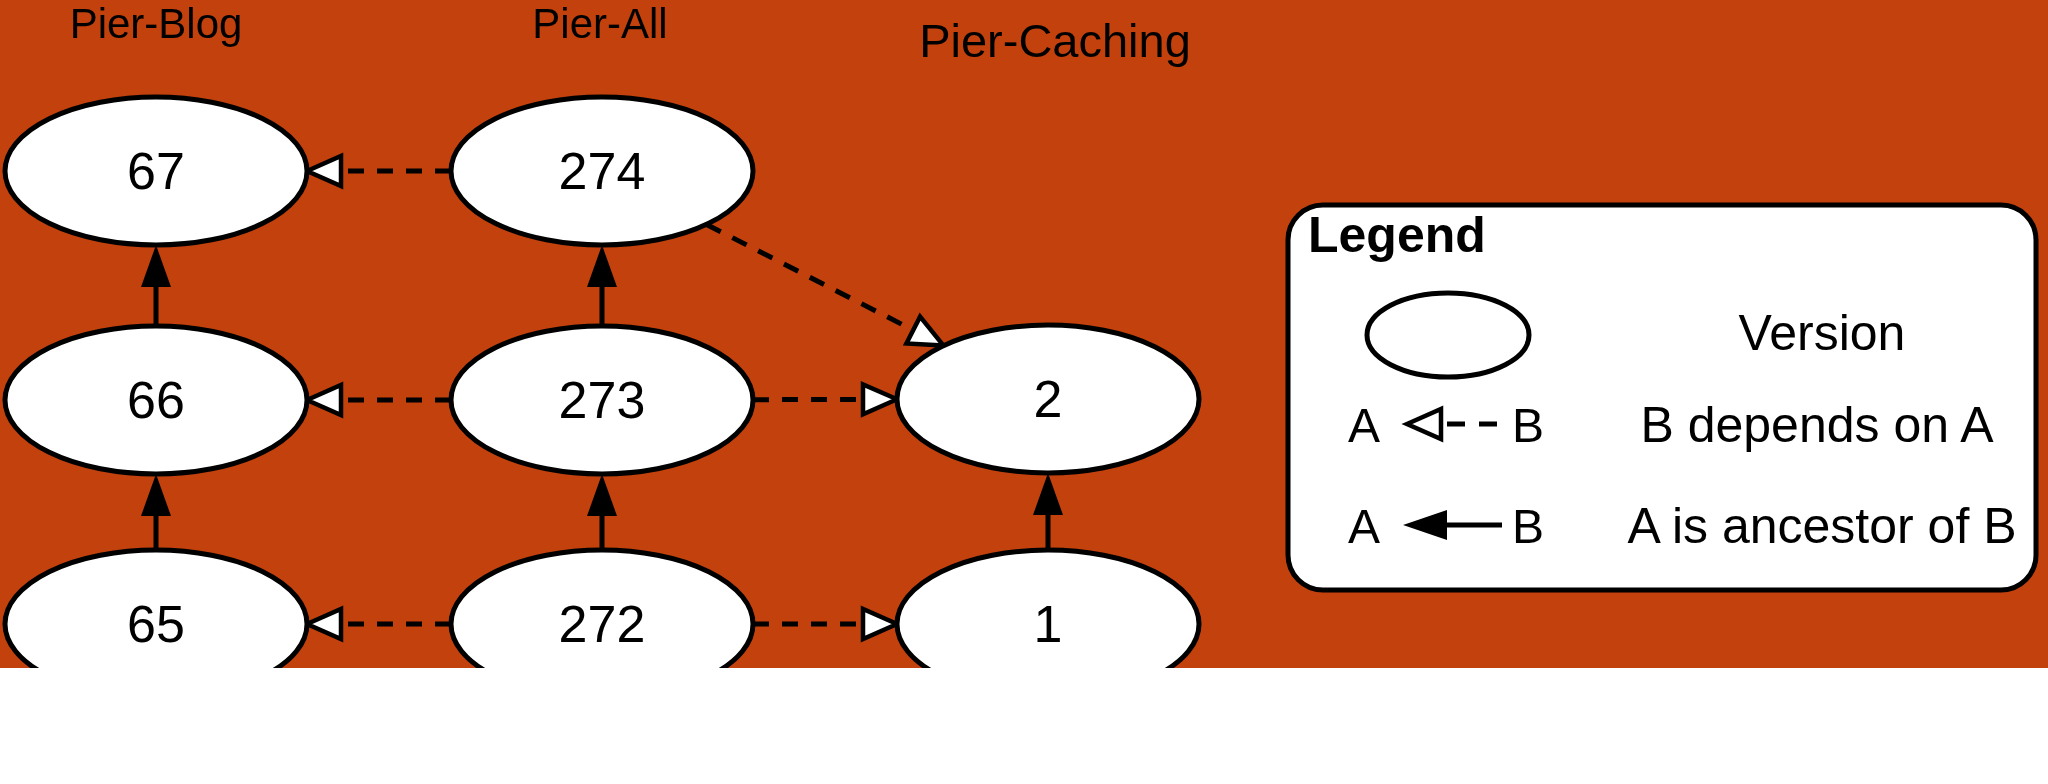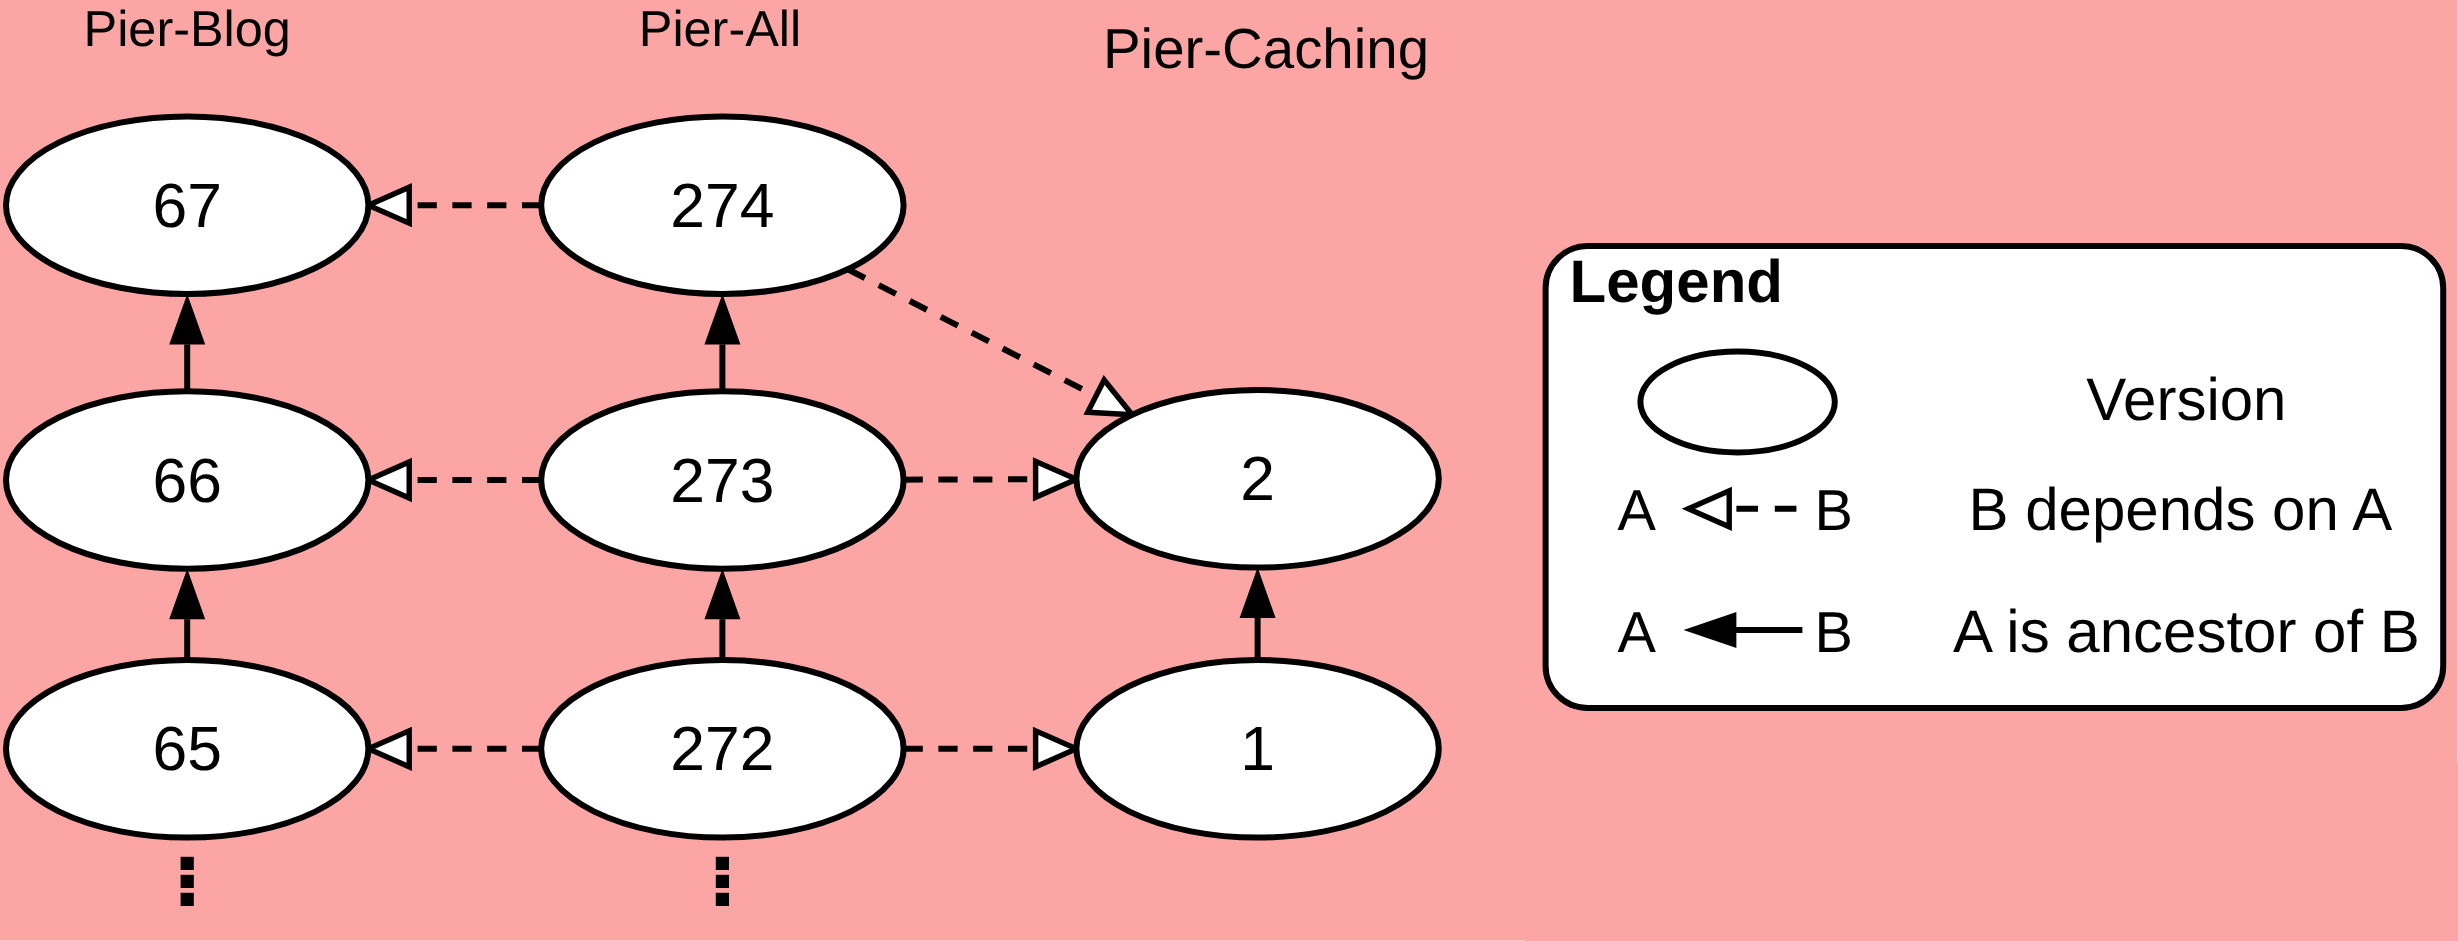--- a/index.html
+++ b/index.html
@@ -2,23 +2,23 @@
 <html><head>
 <meta charset="utf-8">
 <style>
   html, body {
     margin: 0;
     padding: 0;
     background: #ffffff;
   }
   #canvas {
     width: 2048px;
-    height: 784px;
+    height: 668px;
     position: relative;
-    background: #fca5a5;
+    background: #c2410c;
     overflow: hidden;
   }
   svg {
     display: block;
   }
   svg text {
     font-family: "Liberation Sans", "DejaVu Sans", sans-serif;
     fill: #000000;
   }
   .hdr   { font-size: 42px; }

